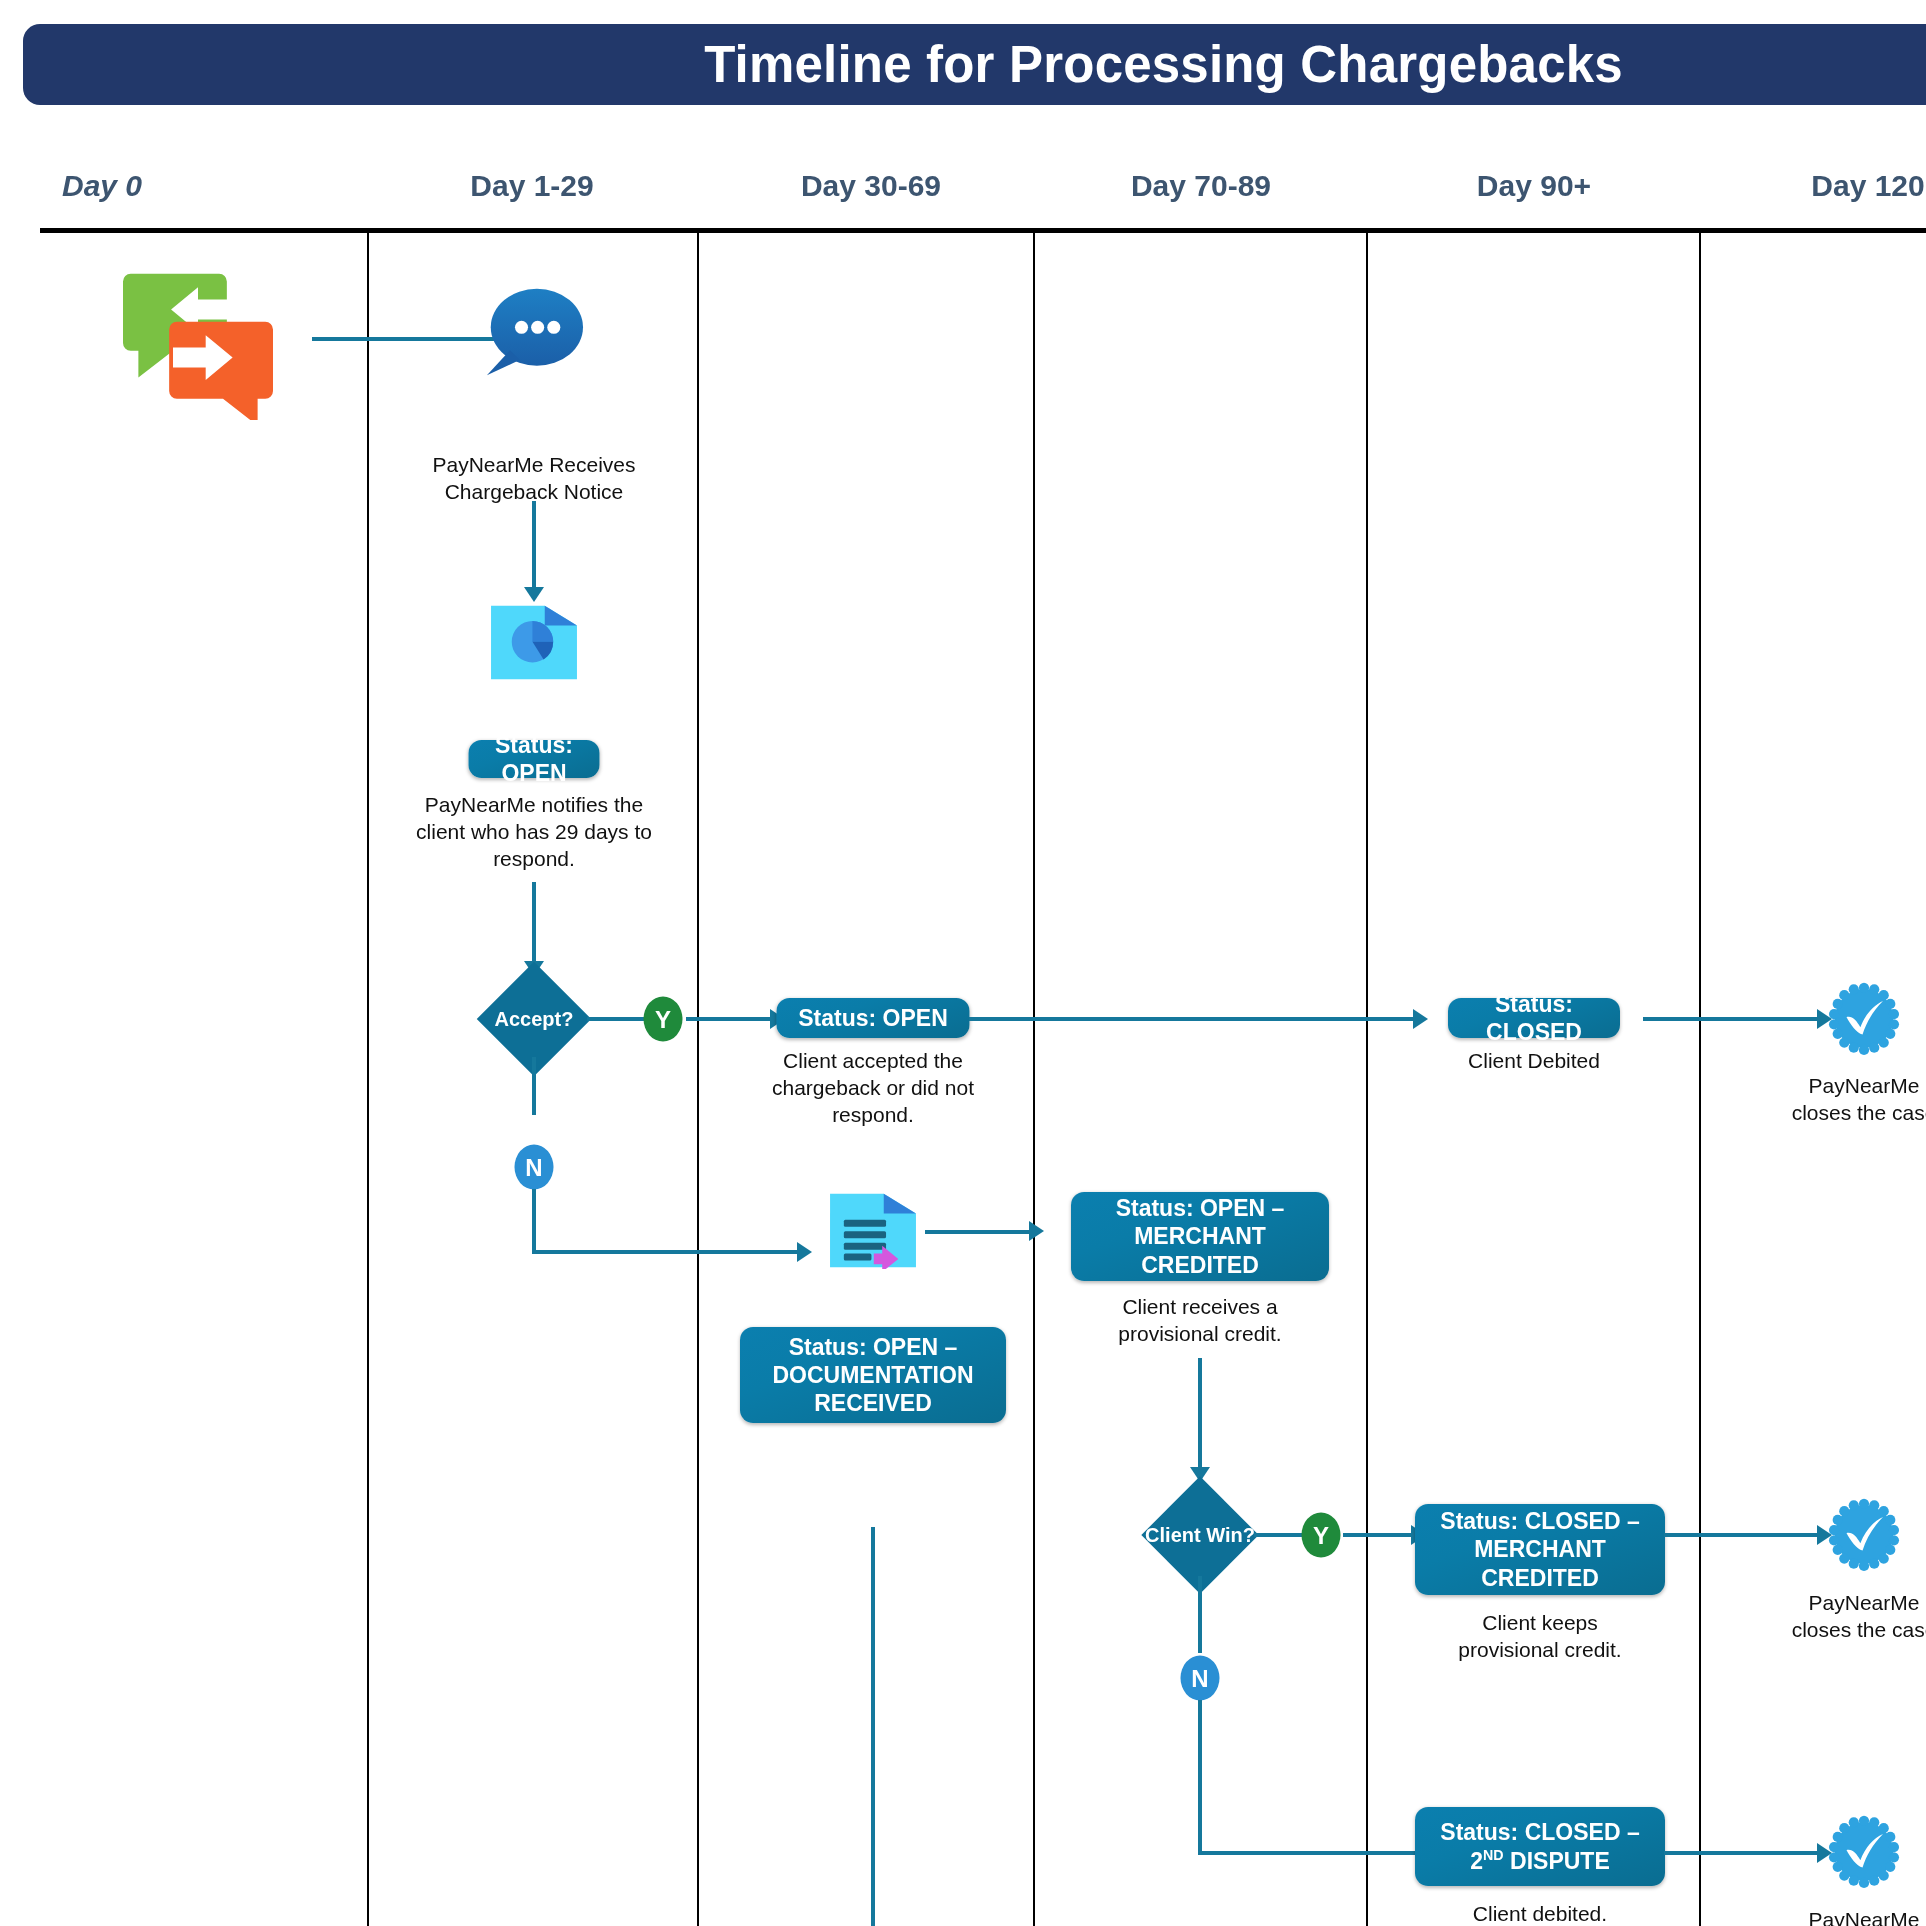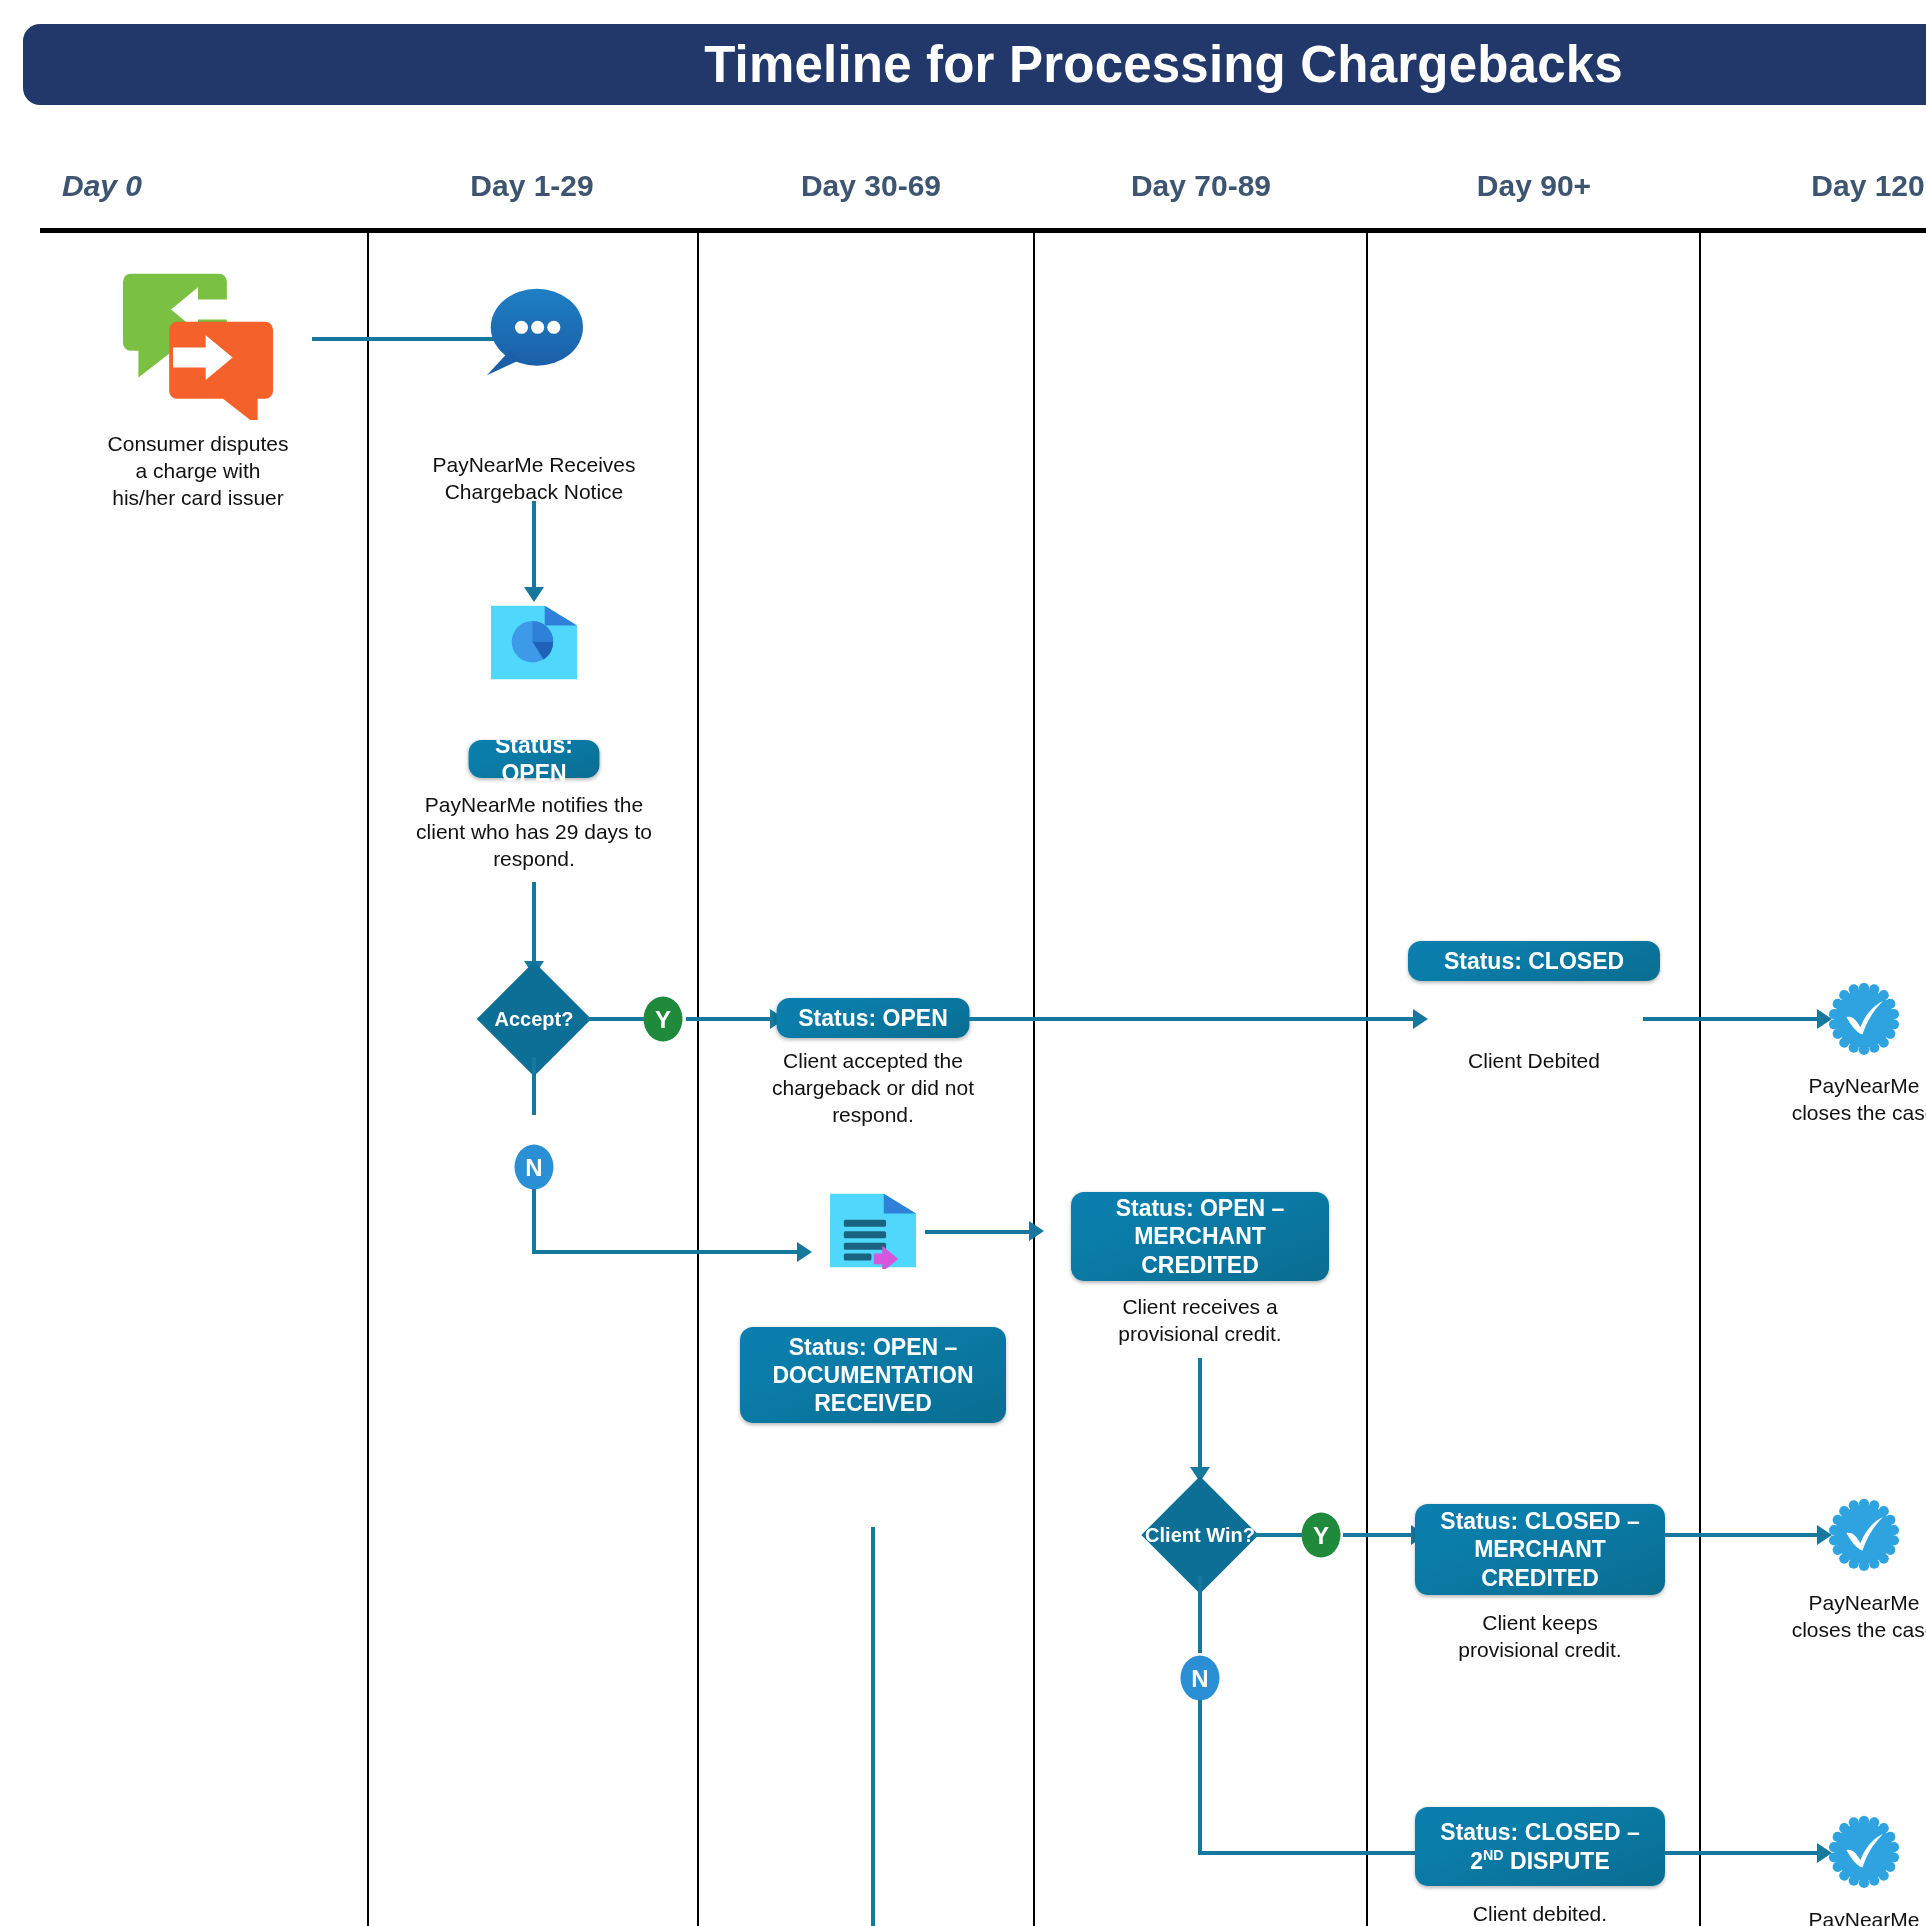--- a/index.html
+++ b/index.html
@@ -103,25 +103,20 @@
   <div class="v-divider" style="left:1366px;"></div>
   <div class="v-divider" style="left:1699px;"></div>
 
   <div class="icon-wrap" style="left:198px;top:266px;">
     <svg width="150" height="154" viewBox="0 0 390 400" xmlns="http://www.w3.org/2000/svg">
       <path d="M20 20 h230 a20 20 0 0 1 20 20 v160 a20 20 0 0 1 -20 20 h-120 l-90 70 v-70 h-20 a20 20 0 0 1 -20 -20 v-160 a20 20 0 0 1 20 -20 z" fill="#7ac143"></path>
       <path d="M195 55 l-70 58 l70 58 v-32 h85 v-52 h-85 z" fill="#ffffff"></path>
       <path d="M140 145 h230 a20 20 0 0 1 20 20 v160 a20 20 0 0 1 -20 20 h-20 v70 l-90 -70 h-120 a20 20 0 0 1 -20 -20 v-160 a20 20 0 0 1 20 -20 z" fill="#f4612a"></path>
       <path d="M215 180 l70 58 l-70 58 v-32 h-85 v-52 h85 z" fill="#ffffff"></path>
     </svg>
-  </div>
-  <div class="caption" style="left:198px;top:431px;width:216px;">
-    <div>Consumer disputes</div>
-      <div>a charge with</div>
-      <div>his/her card issuer</div>
   </div>
 
   <div class="hline" style="left:312px;top:337px;width:196px;"></div>
   <div class="arrow-r" style="left:508px;top:328px;"></div>
 
   <div class="icon-wrap" style="left:534px;top:285px;">
     <svg width="102" height="98" viewBox="0 0 265 255" xmlns="http://www.w3.org/2000/svg">
       <defs>
           <linearGradient id="bubbleGrad" x1="0" y1="0" x2="0" y2="1">
         <stop offset="0%" stop-color="#1e7fc4"></stop>
@@ -181,21 +176,21 @@
   <div class="status-box" style="left:873px;top:998px;width:193px;height:40px;">Status: OPEN</div>
   <div class="caption" style="left:873px;top:1048px;width:262px;">
     <div>Client accepted the</div>
       <div>chargeback or did not</div>
       <div>respond.</div>
   </div>
 
   <div class="hline" style="left:969px;top:1017px;width:447px;"></div>
   <div class="arrow-r" style="left:1413px;top:1009px;"></div>
 
-  <div class="status-box" style="left:1534px;top:941px;width:252px;height:40px;">Status: CLOSED</div>
+  <div class="status-box" style="left:1534px;top:998px;width:172px;height:40px;">Status: CLOSED</div>
   <div class="caption" style="left:1534px;top:1048px;width:239px;">Client Debited</div>
 
   <div class="hline" style="left:1643px;top:1017px;width:177px;"></div>
   <div class="arrow-r" style="left:1817px;top:1009px;"></div>
 
   <div class="icon-wrap" style="left:1864px;top:982px;">
     <svg width="73" height="73" viewBox="0 0 100 100" xmlns="http://www.w3.org/2000/svg">
       <g fill="#2ea3e0">
         <circle cx="50" cy="50" r="40"></circle>
         <g>

